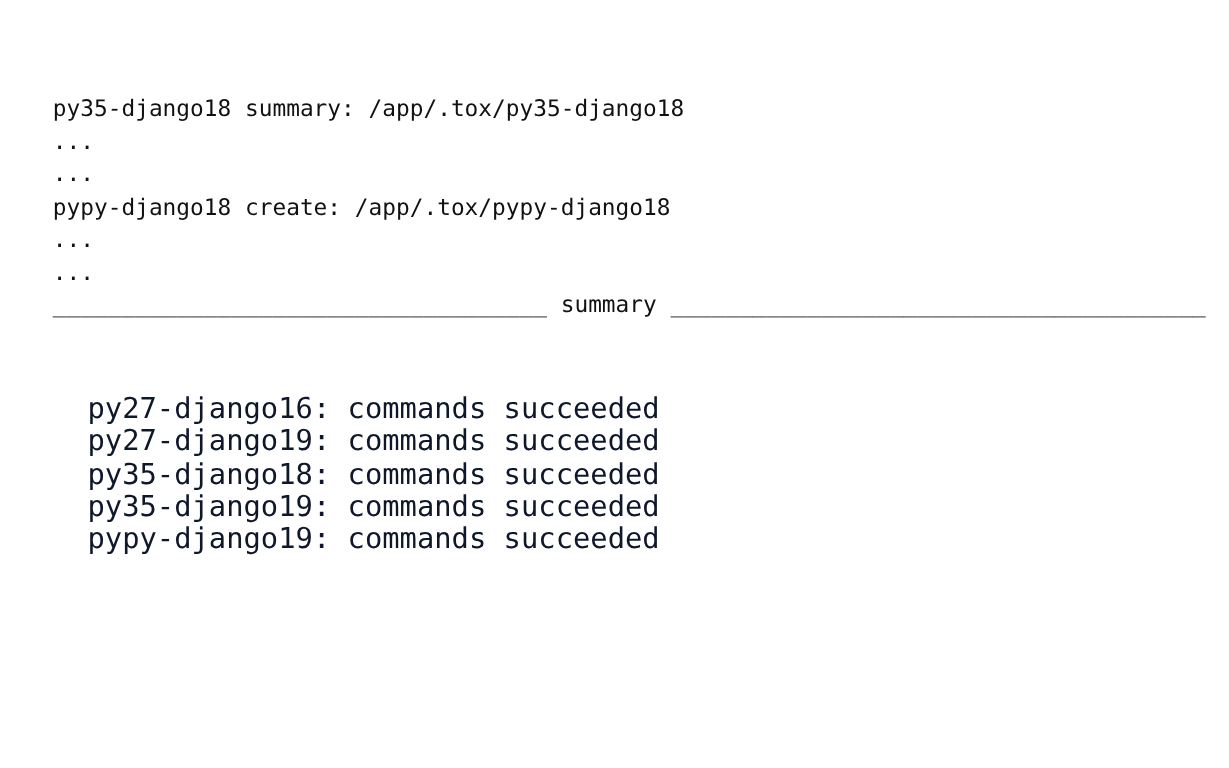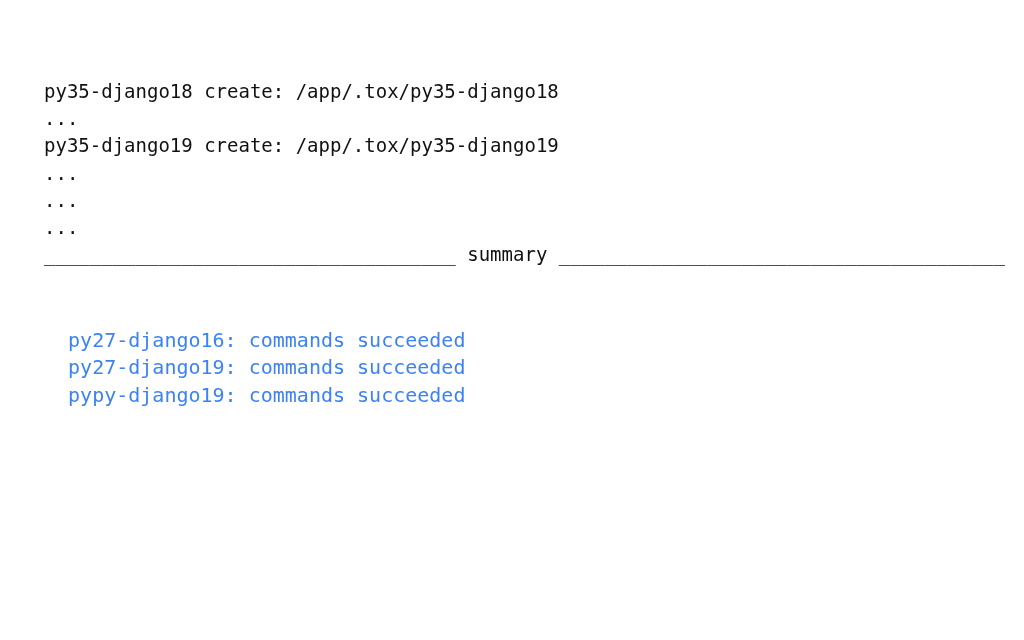--- a/index.html
+++ b/index.html
@@ -36,40 +36,42 @@
   }
   .summary-block {
     position: absolute;
     left: 44px;
     top: 327px;
     width: 966px;
   }
   .summary-line {
     display: block;
     white-space: pre;
-    color: #3b82f6;
-    font-size: 20px;
+    color: #0f172a;
+    font-size: 24px;
     line-height: 27.3px;
     font-family: "DejaVu Sans Mono", "Liberation Mono", monospace;
   }
 </style>
 </head>
 <body>
 
 <div id="terminal-output">
 
   <div class="console-block">
-    <span class="line">py35-django18 create: /app/.tox/py35-django18</span>
+    <span class="line">py35-django18 summary: /app/.tox/py35-django18</span>
     <span class="line">...</span>
-    <span class="line">py35-django19 create: /app/.tox/py35-django19</span>
     <span class="line">...</span>
+    <span class="line">pypy-django18 create: /app/.tox/pypy-django18</span>
     <span class="line">...</span>
     <span class="line">...</span>
     <span class="line sep">____________________________________ summary _______________________________________</span>
   </div>
 
   <div class="summary-block">
     <span class="summary-line">  py27-django16: commands succeeded</span>
     <span class="summary-line">  py27-django19: commands succeeded</span>
+    <span class="summary-line">  py35-django18: commands succeeded</span>
+    <span class="summary-line">  py35-django19: commands succeeded</span>
     <span class="summary-line">  pypy-django19: commands succeeded</span>
   </div>
 
 </div>
 
 </body></html>

